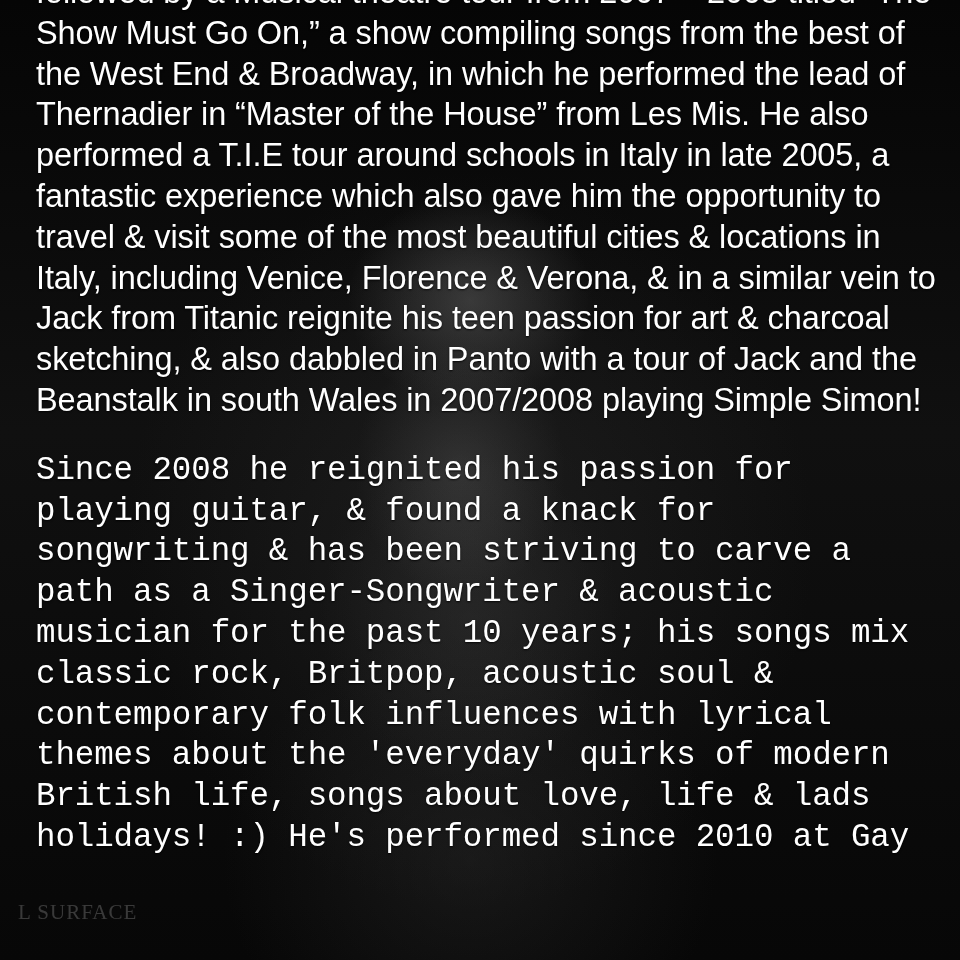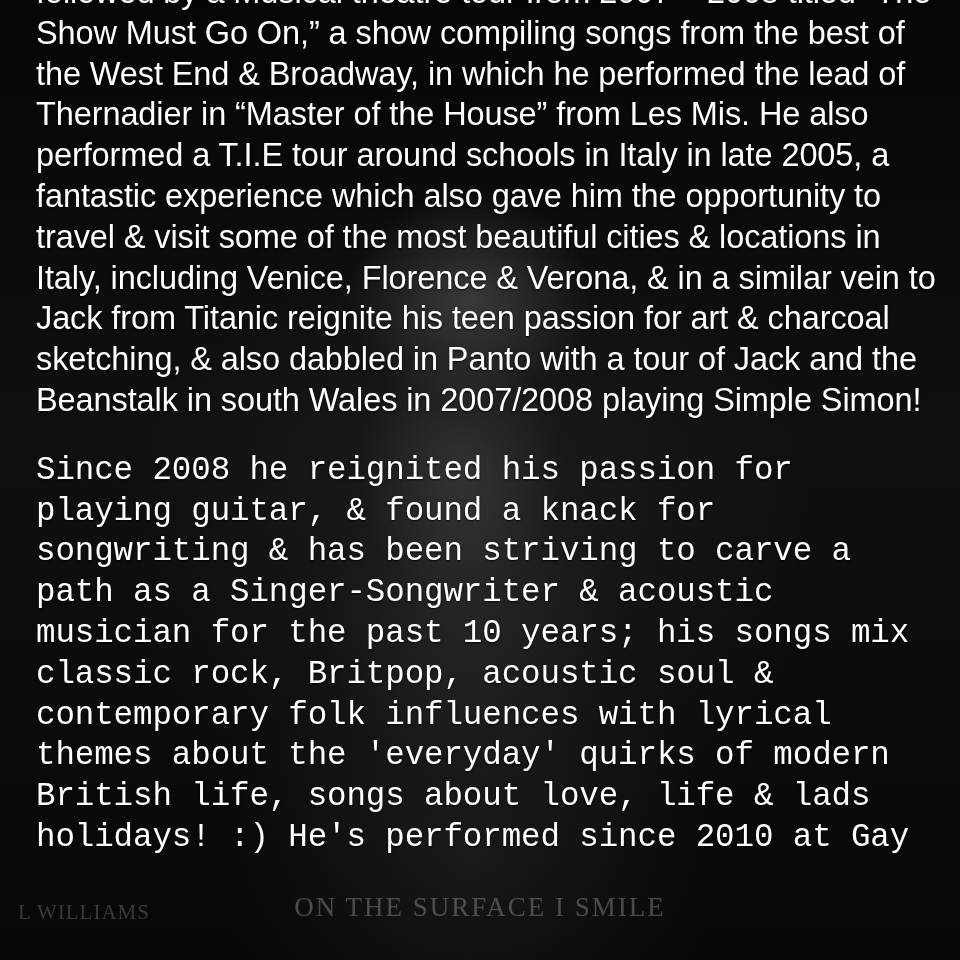--- a/index.html
+++ b/index.html
@@ -70,22 +70,21 @@
     font-family: Liberation Mono, monospace;
   }
 </style>
 </head>
 <body>
 
 <div id="page">
 
   <div id="bg-portrait"></div>
 
-  <div id="bg-watermark">ON THE SURFACE I SMILE</div>
 
-  <div id="bg-watermark-2">L WILLIAMS</div>
+  <div id="bg-watermark-2">L SURFACE</div>
 
   <div id="bio-text">
     <p>followed by a Musical theatre tour from 2007 – 2008 titled “The Show Must Go On,” a show compiling songs from the best of the West End &amp; Broadway, in which he performed the lead of Thernadier in “Master of the House” from Les Mis. He also performed a T.I.E tour around schools in Italy in late 2005, a fantastic experience which also gave him the opportunity to travel &amp; visit some of the most beautiful cities &amp; locations in Italy, including Venice, Florence &amp; Verona, &amp; in a similar vein to Jack from Titanic reignite his teen passion for art &amp; charcoal sketching, &amp; also dabbled in Panto with a tour of Jack and the Beanstalk in south Wales in 2007/2008 playing Simple Simon!</p>
     <p>Since 2008 he reignited his passion for playing guitar, &amp; found a knack for songwriting &amp; has been striving to carve a path as a Singer-Songwriter &amp; acoustic musician for the past 10 years; his songs mix classic rock, Britpop, acoustic soul &amp; contemporary folk influences with lyrical themes about the 'everyday' quirks of modern British life, songs about love, life &amp; lads holidays! :) He's performed since 2010 at Gay</p>
   </div>
 
 </div>
 
 </body></html>

